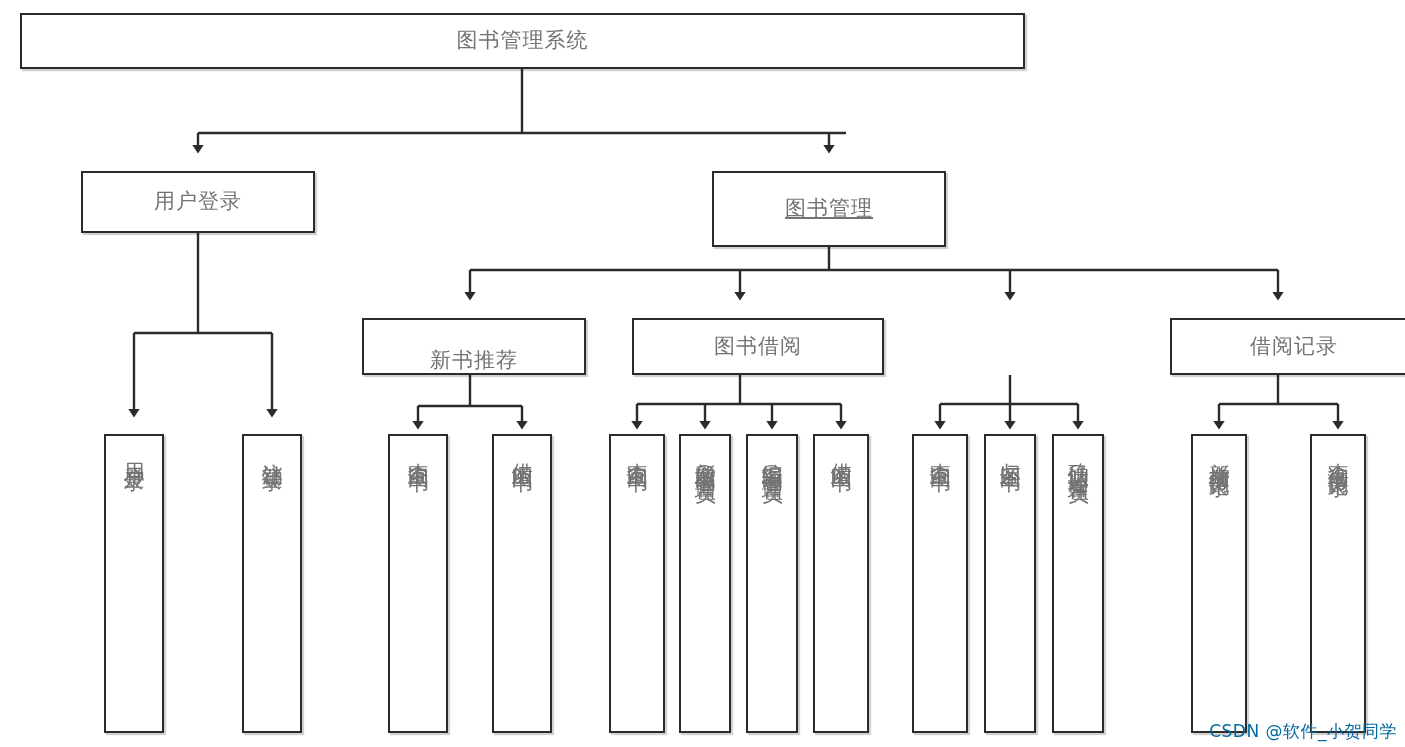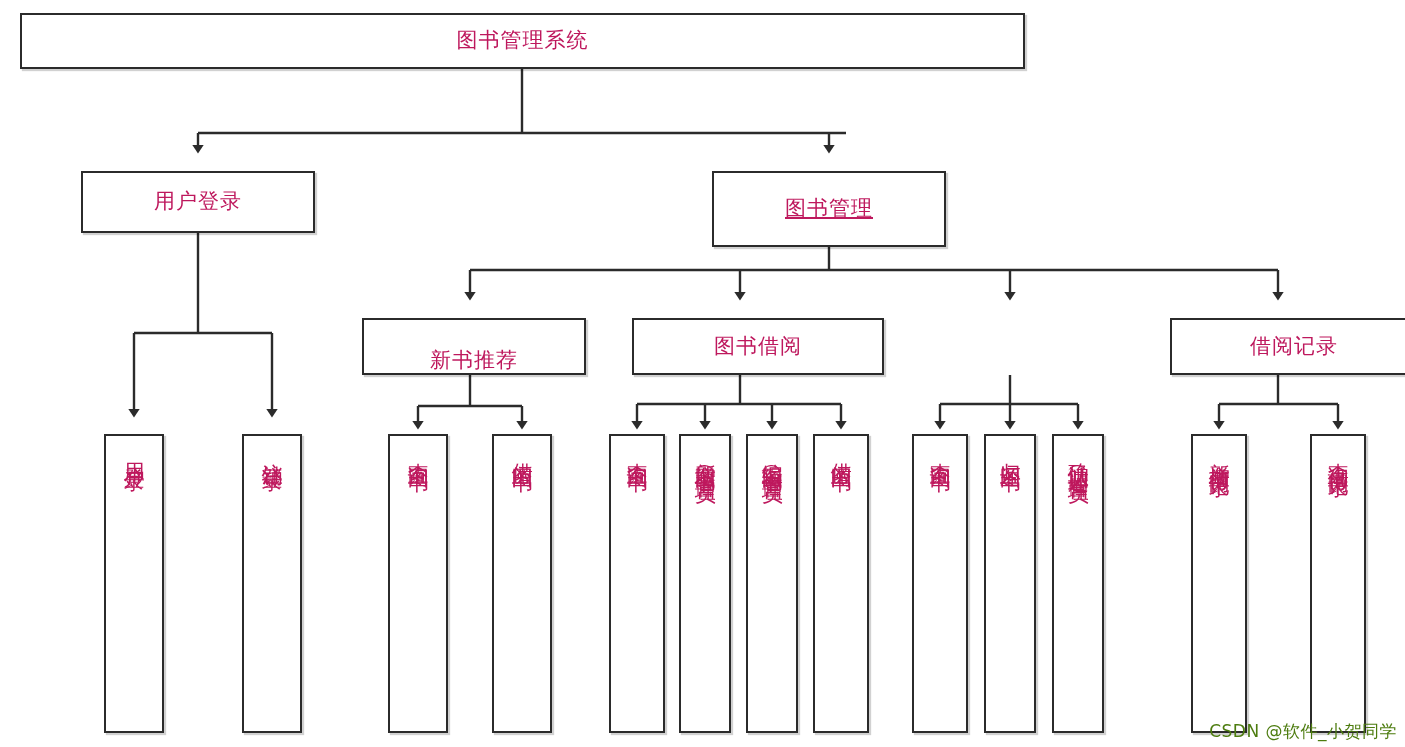--- a/index.html
+++ b/index.html
@@ -22,21 +22,21 @@
     width: 1405px;
     height: 747px;
     pointer-events: none;
   }
   .node {
     position: absolute;
     box-sizing: border-box;
     border: 2px solid #2b2b2b;
     background: #ffffff;
     box-shadow: 2px 2px 1px rgba(0,0,0,0.18);
-    color: #be185d;
+    color: #737373;
     display: flex;
     align-items: center;
     justify-content: center;
     text-align: center;
   }
   .node.horiz {
     font-size: 21px;
     letter-spacing: 1px;
     line-height: 1.2;
   }
@@ -51,21 +51,21 @@
     font-size: 21px;
     line-height: 1.25;
     letter-spacing: 3px;
     white-space: nowrap;
   }
   .watermark {
     position: absolute;
     right: 8px;
     bottom: 4px;
     font-size: 17px;
-    color: #4d7c0f;
+    color: #0369a1;
     letter-spacing: 0.5px;
     white-space: nowrap;
   }
 </style>
 </head>
 <body>
 
 <div id="canvas">
 
   <svg id="wires" viewBox="0 0 1405 747" xmlns="http://www.w3.org/2000/svg">

